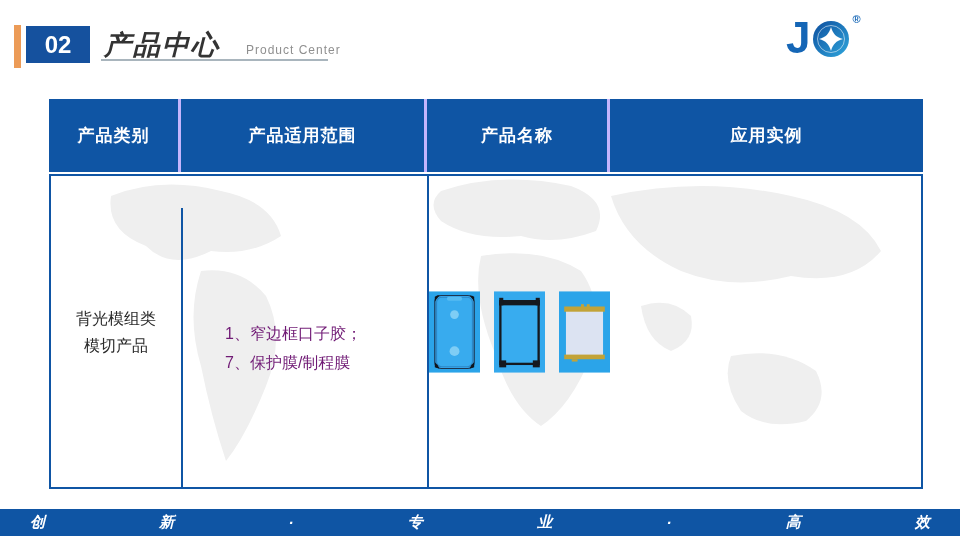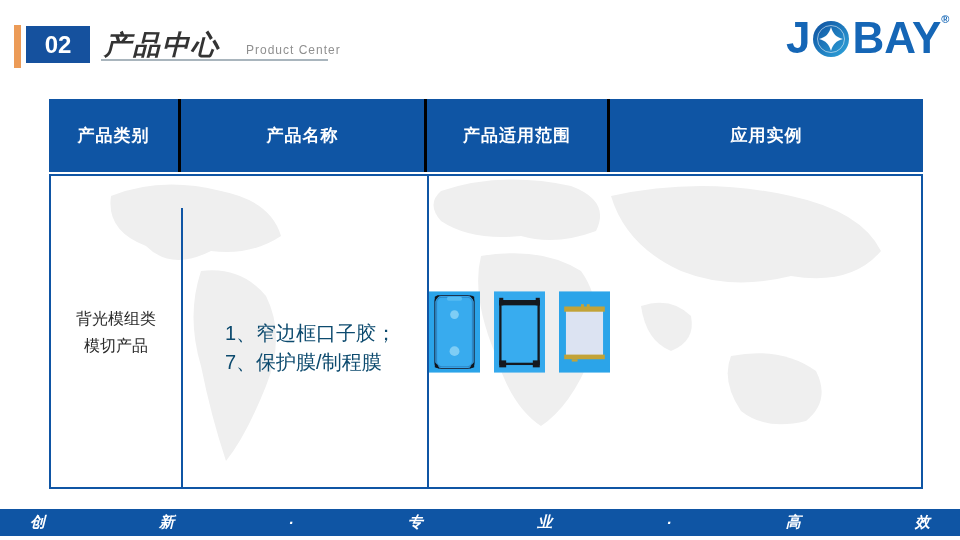--- a/index.html
+++ b/index.html
@@ -34,31 +34,31 @@
 
   
   .product-table{position:absolute;left:49px;top:99px;width:874px;height:388px;}
   .thead{
     display:grid;grid-template-columns:132px 246px 183px 1fr;height:73px;
   }
   .th{
     background:#0F55A4;color:#fff;font-weight:bold;font-size:17px;
     display:flex;align-items:center;justify-content:center;letter-spacing:1px;
   }
-  .th:not(:last-child){border-right:3px solid #000000;}
+  .th:not(:last-child){border-right:3px solid #c4b5fd;}
   .tbody{
     position:relative;margin-top:2px;height:311px;border:2px solid #0F55A4;
     display:grid;grid-template-columns:130px 246px 183px 1fr;box-sizing:content-box;
     background:#ffffff;
   }
   .map-watermark{position:absolute;left:0;top:0;width:100%;height:100%;z-index:0;pointer-events:none;}
   .td{position:relative;z-index:1;display:flex;flex-direction:column;justify-content:center;}
   .td + .td{border-left:2px solid #0F55A4;}
   .td-category{align-items:center;font-size:16px;color:#2b2b2b;line-height:27px;text-align:center;}
-  .td-products{padding-left:42px;font-size:20px;color:#0c4a6e;line-height:29px;margin-top:32px;}
+  .td-products{padding-left:42px;font-size:16px;color:#701a75;line-height:29px;margin-top:32px;}
   .td-scope{padding-left:3px;font-size:15px;color:#2b2b2b;white-space:nowrap;}
   .td-examples{flex-direction:row;align-items:center;justify-content:center;gap:14px;}
   .product-img{width:88px;height:140px;display:block;}
 
   
   .footer-bar{
     position:absolute;left:0;top:509px;width:960px;height:27px;background:#0F55A4;
     display:flex;align-items:center;justify-content:space-between;padding:0 30px;box-sizing:border-box;
   }
   .footer-bar span{color:#fff;font-size:15px;font-weight:bold;font-style:italic;}
@@ -82,29 +82,28 @@
       <defs>
         <linearGradient id="logoGrad" x1="0" y1="0" x2="1" y2="1">
           <stop offset="0" stop-color="#0D4E9E"></stop>
           <stop offset="1" stop-color="#2FA6DC"></stop>
         </linearGradient>
       </defs>
       <circle cx="20" cy="20" r="18" fill="url(#logoGrad)"></circle>
       <circle cx="20" cy="20" r="13.5" fill="none" stroke="#ffffff" stroke-width="1" opacity="0.55"></circle>
       <path d="M20 8 C22 15, 25 18, 32 20 C25 22, 22 25, 20 32 C18 25, 15 22, 8 20 C15 18, 18 15, 20 8 Z" fill="#ffffff"></path>
     </svg>
-    <span class="ltr">BAY</span>
     <span class="reg">®</span>
   </div>
 
   <div class="product-table">
     <div class="thead">
       <div class="th">产品类别</div>
+      <div class="th">产品适用范围</div>
       <div class="th">产品名称</div>
-      <div class="th">产品适用范围</div>
       <div class="th">应用实例</div>
     </div>
     <div class="tbody">
 
       <svg class="map-watermark" viewBox="0 0 870 311" preserveAspectRatio="none">
         <g fill="#efefef">
           <path d="M60 20 Q110 0 170 15 Q220 25 230 60 Q200 80 160 75 Q120 95 95 70 Q55 55 60 20 Z"></path>
           <path d="M150 95 Q190 90 215 120 Q235 160 215 210 Q195 260 175 285 Q160 240 150 190 Q135 140 150 95 Z"></path>
           <path d="M390 15 Q450 -5 520 10 Q560 25 545 55 Q505 70 470 60 Q420 65 390 45 Q375 28 390 15 Z"></path>
           <path d="M430 80 Q490 70 530 95 Q555 130 540 180 Q520 230 490 250 Q460 230 445 180 Q420 120 430 80 Z"></path>

